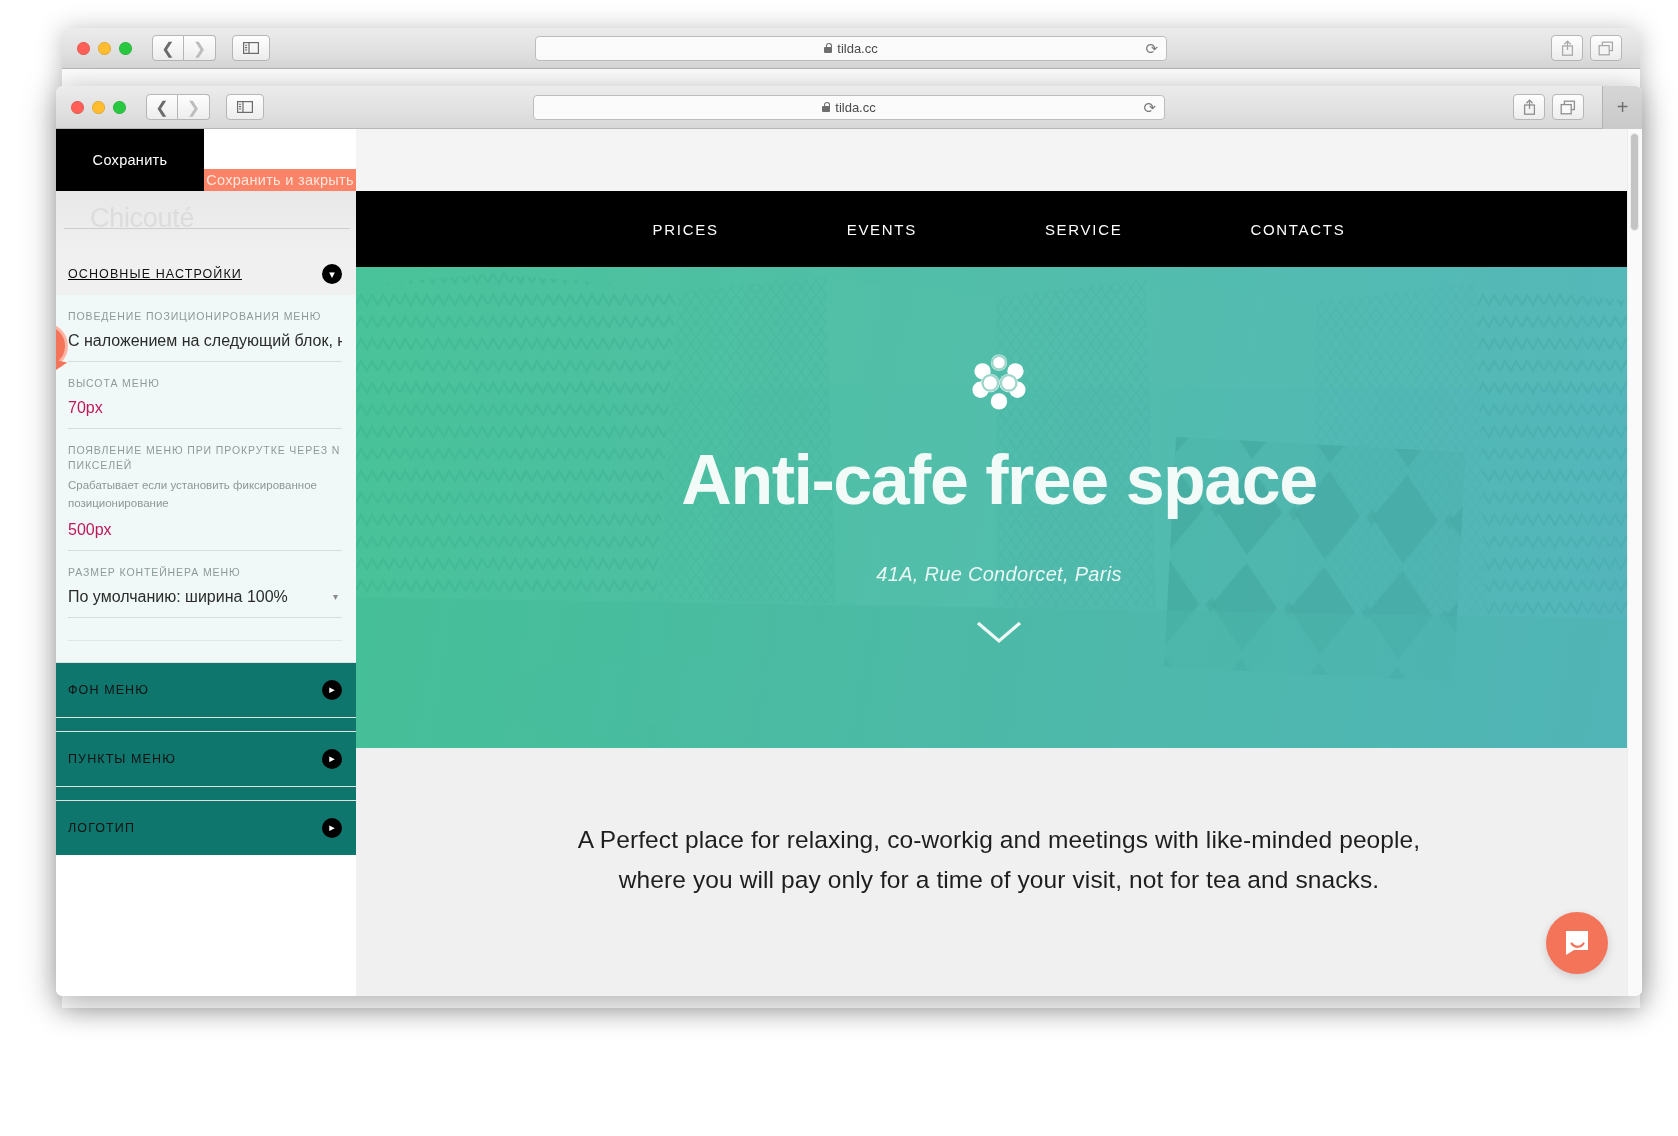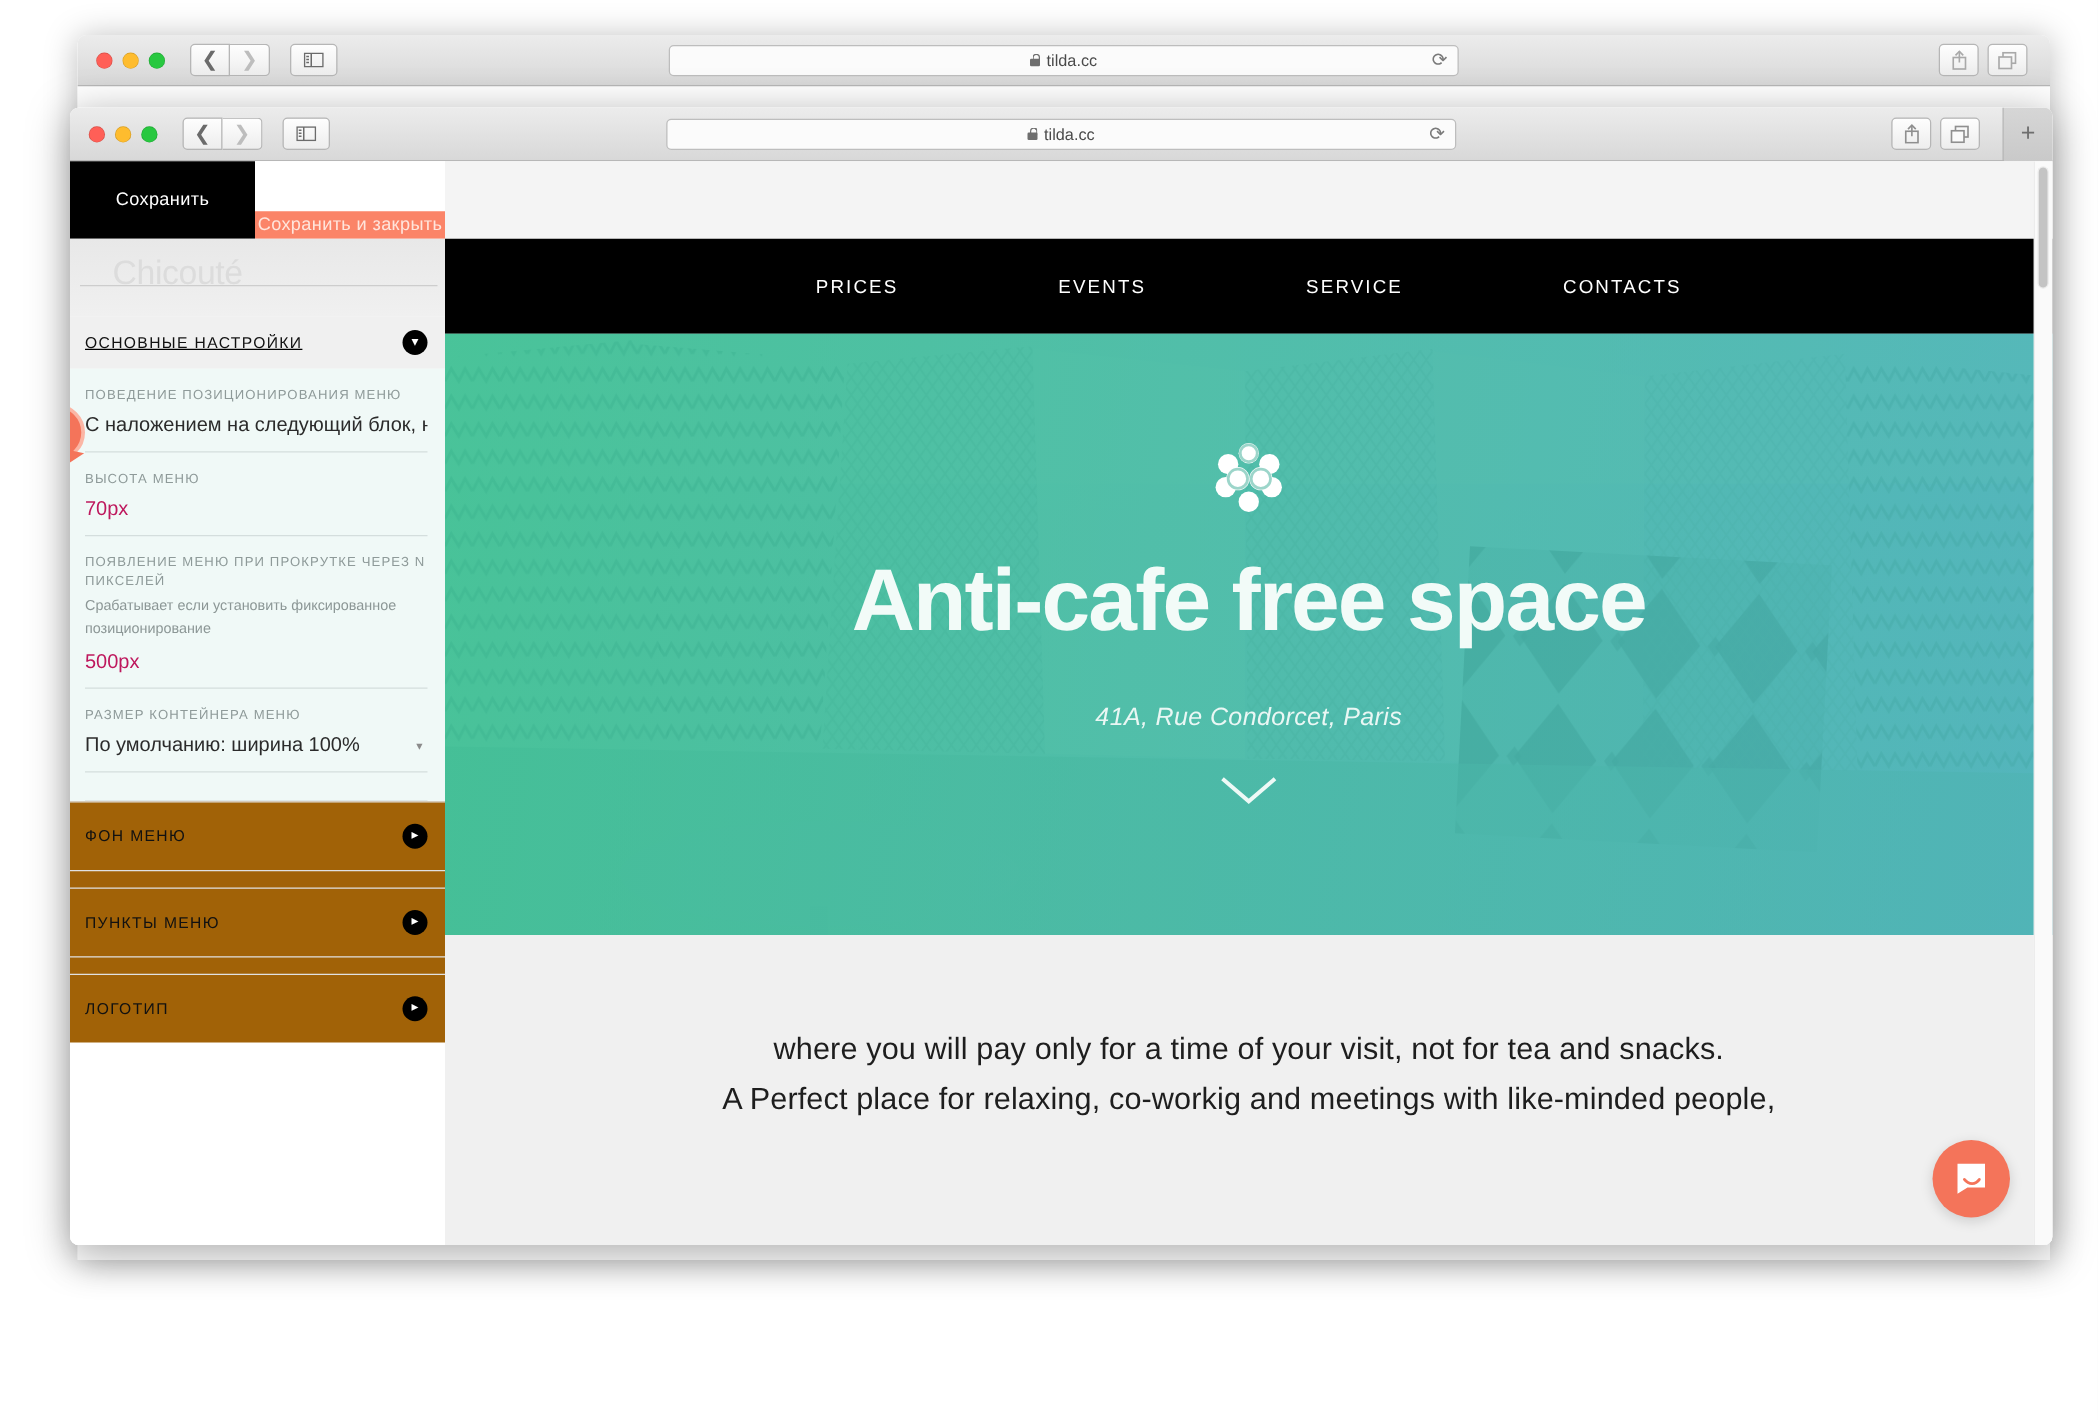--- a/index.html
+++ b/index.html
@@ -106,37 +106,37 @@
     background:#f0f0f0;
     text-decoration:underline;
   }
   .sec-head .lbl { font-size:12.5px; letter-spacing:1.1px; color:#111; }
   .dot-ico {
     width:20px; height:20px; border-radius:50%; background:#000;
     display:flex; align-items:center; justify-content:center;
     color:#fff; font-size:11px; line-height:1;
   }
   .panel {
-    background:#f0f9f7; padding:0 0 0 0;
+    background:#f0f9f7; padding:0 0 21px 0;
   }
   .fld { padding: 14px 14px 0 12px; }
   .fld .cap {
     font-size:10.5px; letter-spacing:.9px; color:#8e9a99; line-height:1.35;
     text-transform:uppercase;
   }
   .fld .hint { font-size:11.5px; color:#8c9796; line-height:1.6; margin-top:4px; }
   .fld .val { font-size:16px; color:#2b2b2b; margin-top:9px; white-space:nowrap; overflow:hidden; }
   .fld .val.ph { color:#be185d; }
   .fld .selrow { display:flex; align-items:center; justify-content:space-between; margin-top:8px; }
   .fld .selrow .val { margin-top:0; }
   .caret { color:#8b8b8b; font-size:10px; margin-right:4px; }
   .rule { margin:11px 0 0 0; border-top:1px solid #d4dedd; }
   .rule.pale { border-top-color:#dfe7e6; }
 
-  .rows { background:#a16207; }
+  .rows { background:#0f766e; }
   .row {
     height:55px; padding:0 14px 0 12px;
     display:flex; align-items:center; justify-content:space-between;
     border-top:1px solid #e1e1e1;
   }
   .row .lbl { font-size:12.5px; letter-spacing:1.1px; color:#111; }
   .row.spacer { height:14px; border-top:1px solid #e1e1e1; }
 
   
   .cursor {
@@ -453,22 +453,22 @@
             </svg>
             <div class="hero-title">Anti-cafe free space</div>
             <div class="hero-sub">41A, Rue Condorcet, Paris</div>
             <svg class="chev-down" viewBox="0 0 48 24" aria-hidden="true">
               <polyline points="3,3 24,21 45,3" fill="none" stroke="#eef9f6" stroke-width="3.2"></polyline>
             </svg>
           </div>
         </div>
 
         <div class="band">
+          <p>A Perfect place for relaxing, co-workig and meetings with like-minded people,</p>
           <p>where you will pay only for a time of your visit, not for tea and snacks.</p>
-          <p>A Perfect place for relaxing, co-workig and meetings with like-minded people,</p>
         </div>
 
         <div class="intercom">
           <svg width="30" height="30" viewBox="0 0 30 30" aria-hidden="true">
             <path d="M4 3 H26 V22 H12 L4 27 Z" fill="#ffffff"></path>
             <path d="M9.5 15.5 C13 20, 18.5 20, 21.5 15.5" fill="none" stroke="#f4745a" stroke-width="2.2" stroke-linecap="round"></path>
           </svg>
         </div>
 
         <div class="vtrack">

